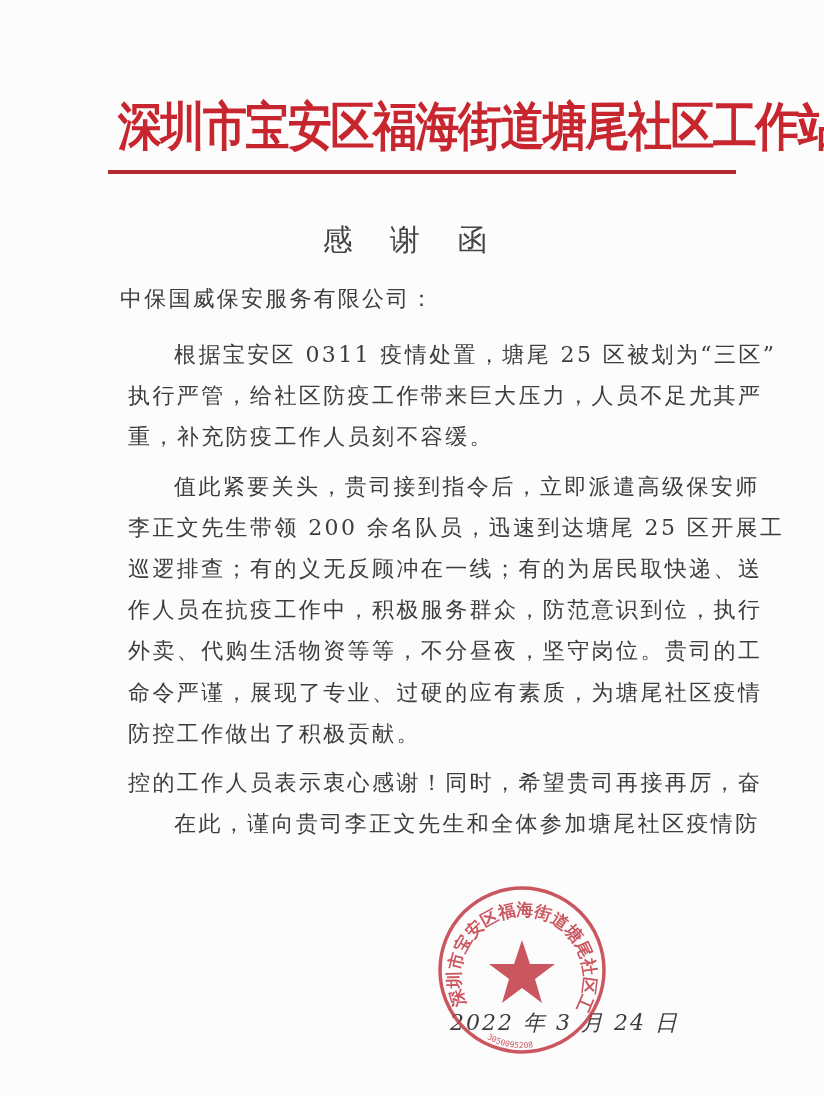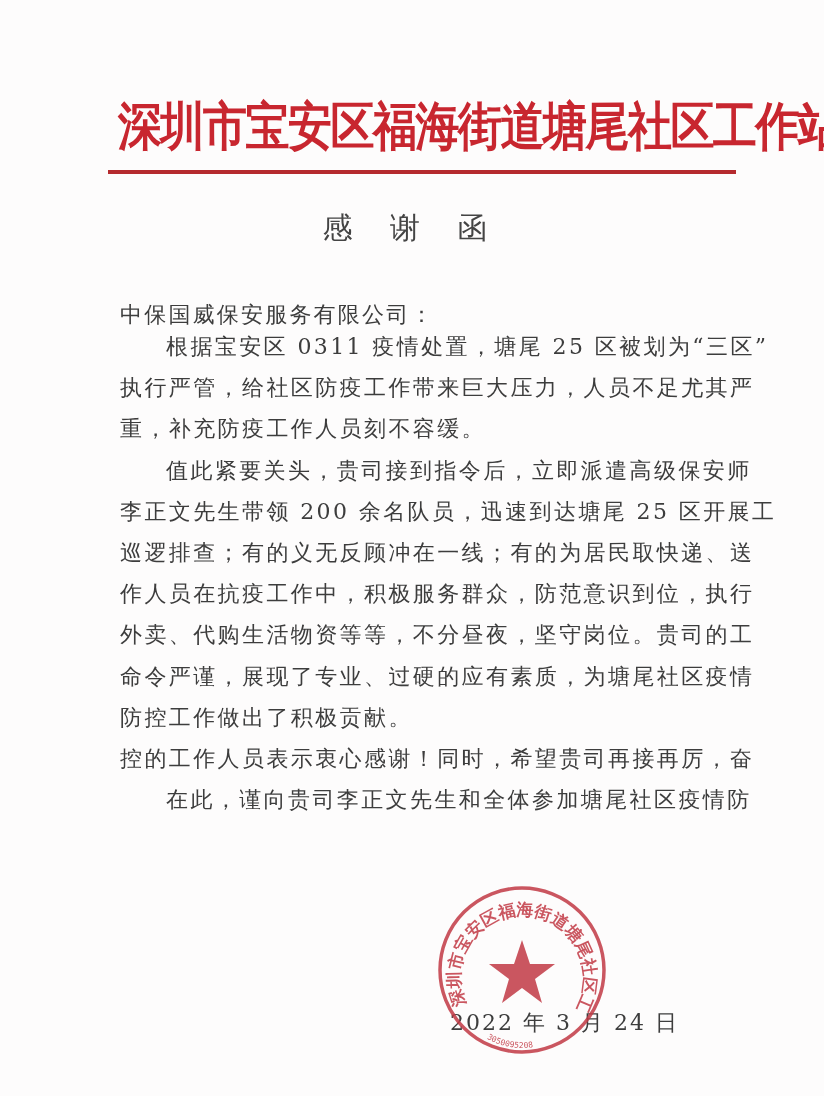--- a/index.html
+++ b/index.html
@@ -18,43 +18,43 @@
       font-size: 44px; font-weight: bold; letter-spacing: -1.5px;
       color: #c8262f;
       transform: scaleY(1.18); transform-origin: top center;
       white-space: nowrap;
     }
     .rule {
       position: absolute; left: 108px; top: 170px; width: 628px; height: 4px;
       background: #b52a2e;
     }
     .title {
-      position: absolute; left: 0; width: 824px; top: 208px;
+      position: absolute; left: 0; width: 824px; top: 220px;
       text-align: center; font-size: 30px; letter-spacing: 14px;
       color: #444;
     }
     .addressee {
       position: absolute; left: 120px; top: 284px;
-      font-size: 22px; letter-spacing: 2.2px; color: #3d3d3d; margin-top: 16px;
+      font-size: 22px; letter-spacing: 2.2px; color: #3d3d3d;
     }
     .body {
       position: absolute; left: 120px; top: 326px; width: 600px;
       font-size: 22px; line-height: 41.2px; letter-spacing: 2.4px;
       color: #3d3d3d;
     }
-    .para { text-indent: 46px; text-align: justify; margin: 0; }
+    .para { text-indent: 46px; text-align: justify; margin: 8px; }
     .para .ln { display: block; text-indent: 0; white-space: nowrap; }
     .para .ln.first { padding-left: 46px; }
     .sign {
       position: absolute; left: 406px; top: 966px;
       font-size: 22px; letter-spacing: 2px; color: #3d3d3d; white-space: nowrap;
     }
     .date {
       position: absolute; left: 450px; top: 1008px;
-      font-size: 22px; letter-spacing: 2px; color: #3d3d3d; white-space: nowrap;
+      font-size: 22px; letter-spacing: 2px; color: #3d3d3d; white-space: nowrap; font-style: italic;
     }
     .stamp {
       position: absolute; left: 436px; top: 884px; width: 172px; height: 172px;
       opacity: 0.85; pointer-events: none;
     }
   </style>
 </head>
 <body>
 
 <div class="page">

